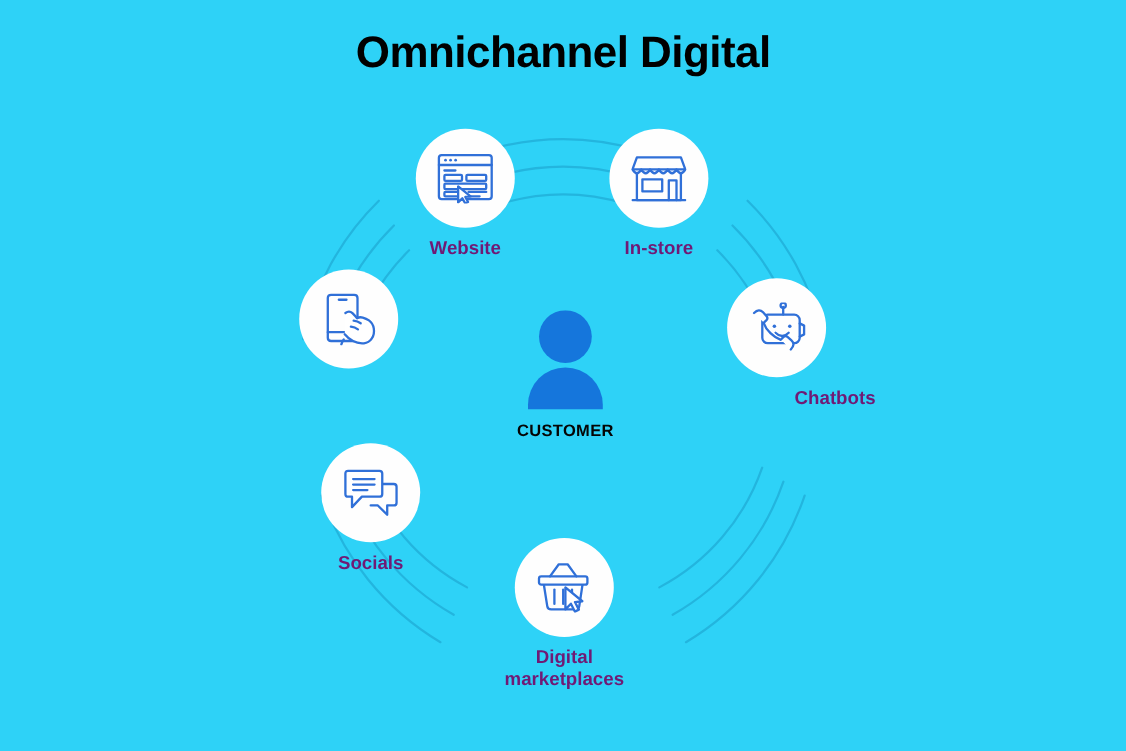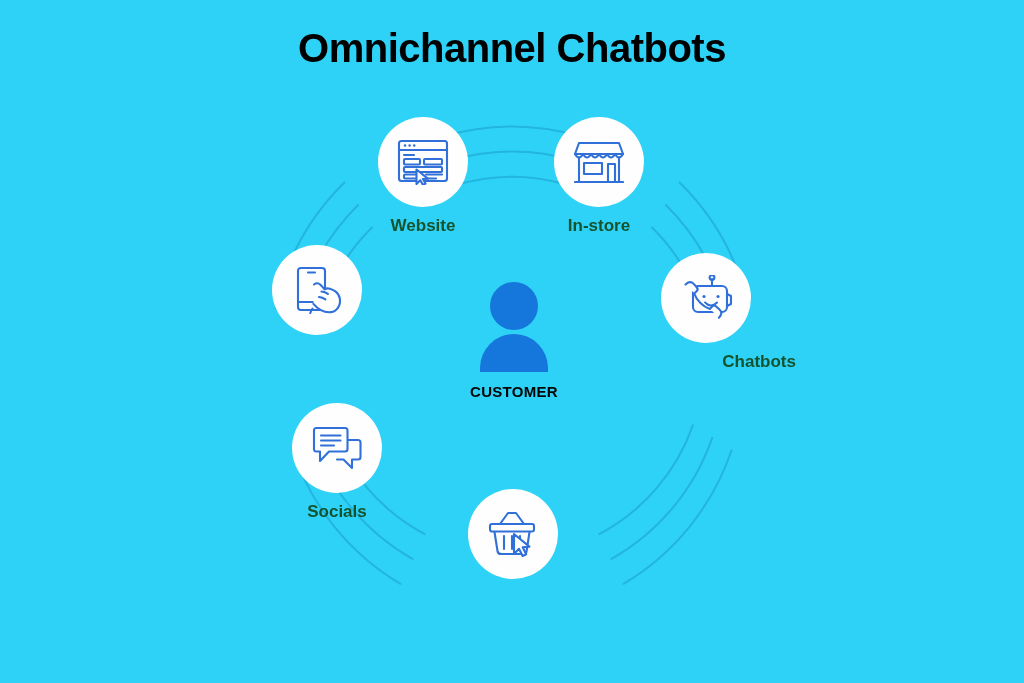--- a/index.html
+++ b/index.html
@@ -84,31 +84,31 @@
     align-items: center;
     justify-content: center;
   }
   .node-circle svg {
     display: block;
   }
   .node-label {
     margin-top: 9px;
     font-size: 17px;
     font-weight: 600;
-    color: #14532d;
+    color: #701a75;
     line-height: 1.16;
     white-space: pre-line;
   }
 </style>
 </head>
 <body>
 
 <div id="infographic">
 
-  <div id="title">Omnichannel Chatbots</div>
+  <div id="title">Omnichannel Digital</div>
 
   <svg id="arc-layer" viewBox="0 0 1024 683" width="1024" height="683" aria-hidden="true">
     <g fill="none" stroke="#23B5DE" stroke-width="2" stroke-linecap="round">
 
       <g id="ring-inner">
         <path d="M 455.6 185.1 A 196 196 0 0 1 568.4 185.1"></path>
         <path d="M 652.1 227.5 A 196 196 0 0 1 705.4 324.5"></path>
         <path d="M 692.9 425.2 A 196 196 0 0 1 599.4 534.0"></path>
         <path d="M 424.6 534.0 A 196 196 0 0 1 331.1 425.2"></path>
         <path d="M 318.6 324.5 A 196 196 0 0 1 371.9 227.5"></path>
@@ -205,20 +205,22 @@
           <path d="M 13 13 L 21 2 L 29 2 L 37 13"></path>
           <rect x="3" y="13" width="44" height="7.5" rx="2"></rect>
           <path d="M 7.5 21 L 10.5 40 q 0.4 3 3.6 3 L 36 43 q 3.2 0 3.6 -3 L 42.5 21"></path>
           <line x1="17" y1="25" x2="17" y2="38"></line>
           <line x1="25" y1="25" x2="25" y2="38"></line>
           <line x1="33" y1="25" x2="33" y2="38"></line>
         </g>
         <path d="M 27 23 L 27 43 L 32 37.8 L 35.6 45 L 39.2 43.2 L 35.7 36.3 L 42.4 35.6 Z" fill="#FFFFFF" stroke="#3070D8" stroke-width="2.1" stroke-linejoin="round"></path>
       </svg>
     </div>
+    <div class="node-label">Digital
+marketplaces</div>
   </div>
 
   <div class="node" style="left:337px; top:403px;">
     <div class="node-circle">
       <svg viewBox="0 0 50 44" width="50" height="44" aria-hidden="true">
         <g fill="none" stroke="#3070D8" stroke-width="2.1" stroke-linejoin="round" stroke-linecap="round">
           <path d="M 25 14 L 46 14 q 2.5 0 2.5 2.5 L 48.5 31 q 0 2.5 -2.5 2.5 L 40 33.5 L 40 42 L 31.5 33.5 L 25 33.5"></path>
         </g>
         <path d="M 4.5 2 L 33 2 q 2.5 0 2.5 2.5 L 35.5 23 q 0 2.5 -2.5 2.5 L 17 25.5 L 8 35 L 8 25.5 L 4.5 25.5 q -2.5 0 -2.5 -2.5 L 2 4.5 q 0 -2.5 2.5 -2.5 Z" fill="#FFFFFF" stroke="#3070D8" stroke-width="2.1" stroke-linejoin="round"></path>
         <g fill="none" stroke="#3070D8" stroke-width="2.1" stroke-linecap="round">

